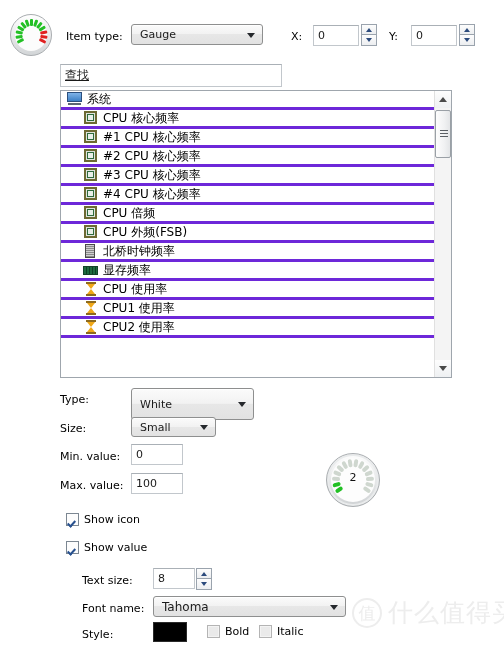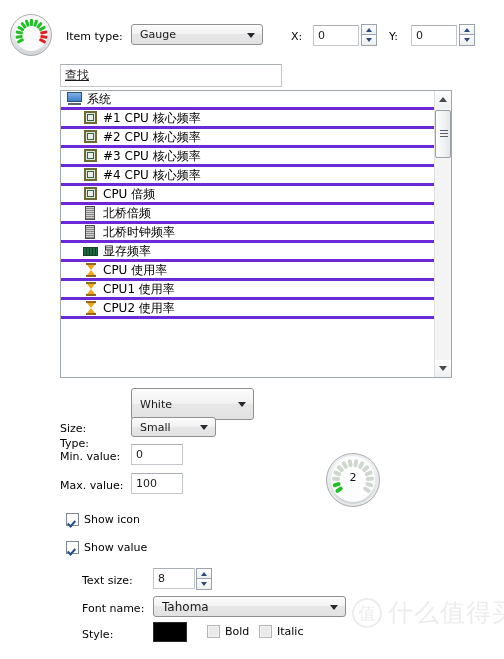--- a/index.html
+++ b/index.html
@@ -486,20 +486,26 @@
           <span class="scr"></span>
             <span class="base"></span>
         </span>
       </span>
       <span class="tlabel">系统</span>
     </div>
       <div class="trow child">
         <span class="ticon">
           <span class="ic-cpu" style="position:absolute;left:1px;top:0;"></span>
         </span>
+        <span class="tlabel">CPU 核心频率</span>
+      </div>
+      <div class="trow child">
+        <span class="ticon">
+          <span class="ic-cpu" style="position:absolute;left:1px;top:0;"></span>
+        </span>
         <span class="tlabel">#1 CPU 核心频率</span>
       </div>
       <div class="trow child">
         <span class="ticon">
           <span class="ic-cpu" style="position:absolute;left:1px;top:0;"></span>
         </span>
         <span class="tlabel">#2 CPU 核心频率</span>
       </div>
       <div class="trow child">
         <span class="ticon">
@@ -514,23 +520,23 @@
         <span class="tlabel">#4 CPU 核心频率</span>
       </div>
       <div class="trow child">
         <span class="ticon">
           <span class="ic-cpu" style="position:absolute;left:1px;top:0;"></span>
         </span>
         <span class="tlabel">CPU 倍频</span>
       </div>
       <div class="trow child">
         <span class="ticon">
-          <span class="ic-chip" style="position:absolute;left:0;top:0;"></span>
-        </span>
-        <span class="tlabel">北桥倍频</span>
+          <span class="ic-cpu" style="position:absolute;left:1px;top:0;"></span>
+        </span>
+        <span class="tlabel">CPU 外频(FSB)</span>
       </div>
       <div class="trow child">
         <span class="ticon">
           <span class="ic-chip" style="position:absolute;left:0;top:0;"></span>
         </span>
         <span class="tlabel">北桥时钟频率</span>
       </div>
       <div class="trow child">
         <span class="ticon">
           <span class="ic-ram" style="position:absolute;left:0;top:0;"></span>
@@ -570,21 +576,21 @@
     <div class="sbbtn top">
         <i></i>
       </div>
     <div id="sb-thumb"></div>
     <div class="sbbtn bot">
         <i></i>
       </div>
   </div>
 </div>
 
-<div class="lbl" style="position:absolute;left:60px;top:393px;margin-top:44px;">Type:</div>
+<div class="lbl" style="position:absolute;left:60px;top:393px;">Type:</div>
 <div class="combo" style="left:131px;top:388px;width:123px;height:32px;">
   <span>White</span>
   <span class="caret"></span>
 </div>
 
 <div class="lbl" style="position:absolute;left:60px;top:422px;">Size:</div>
 <div class="combo" style="left:131px;top:417px;width:85px;height:20px;">
   <span>Small</span>
   <span class="caret"></span>
 </div>

